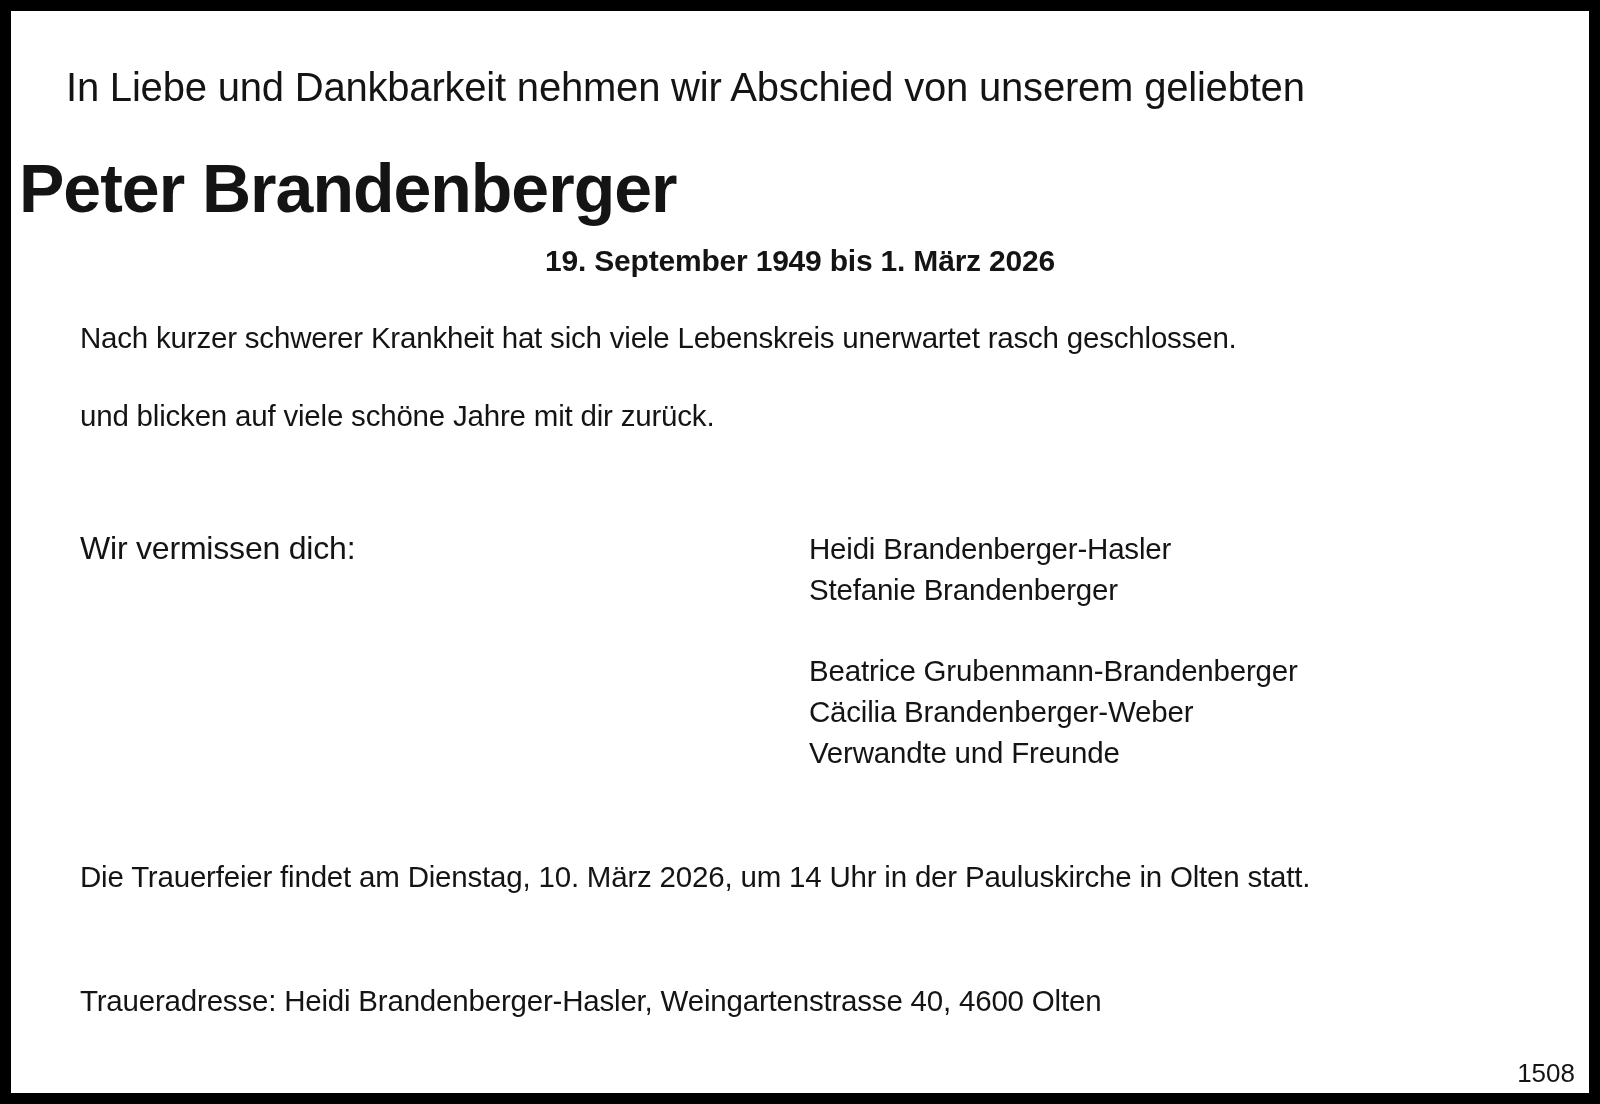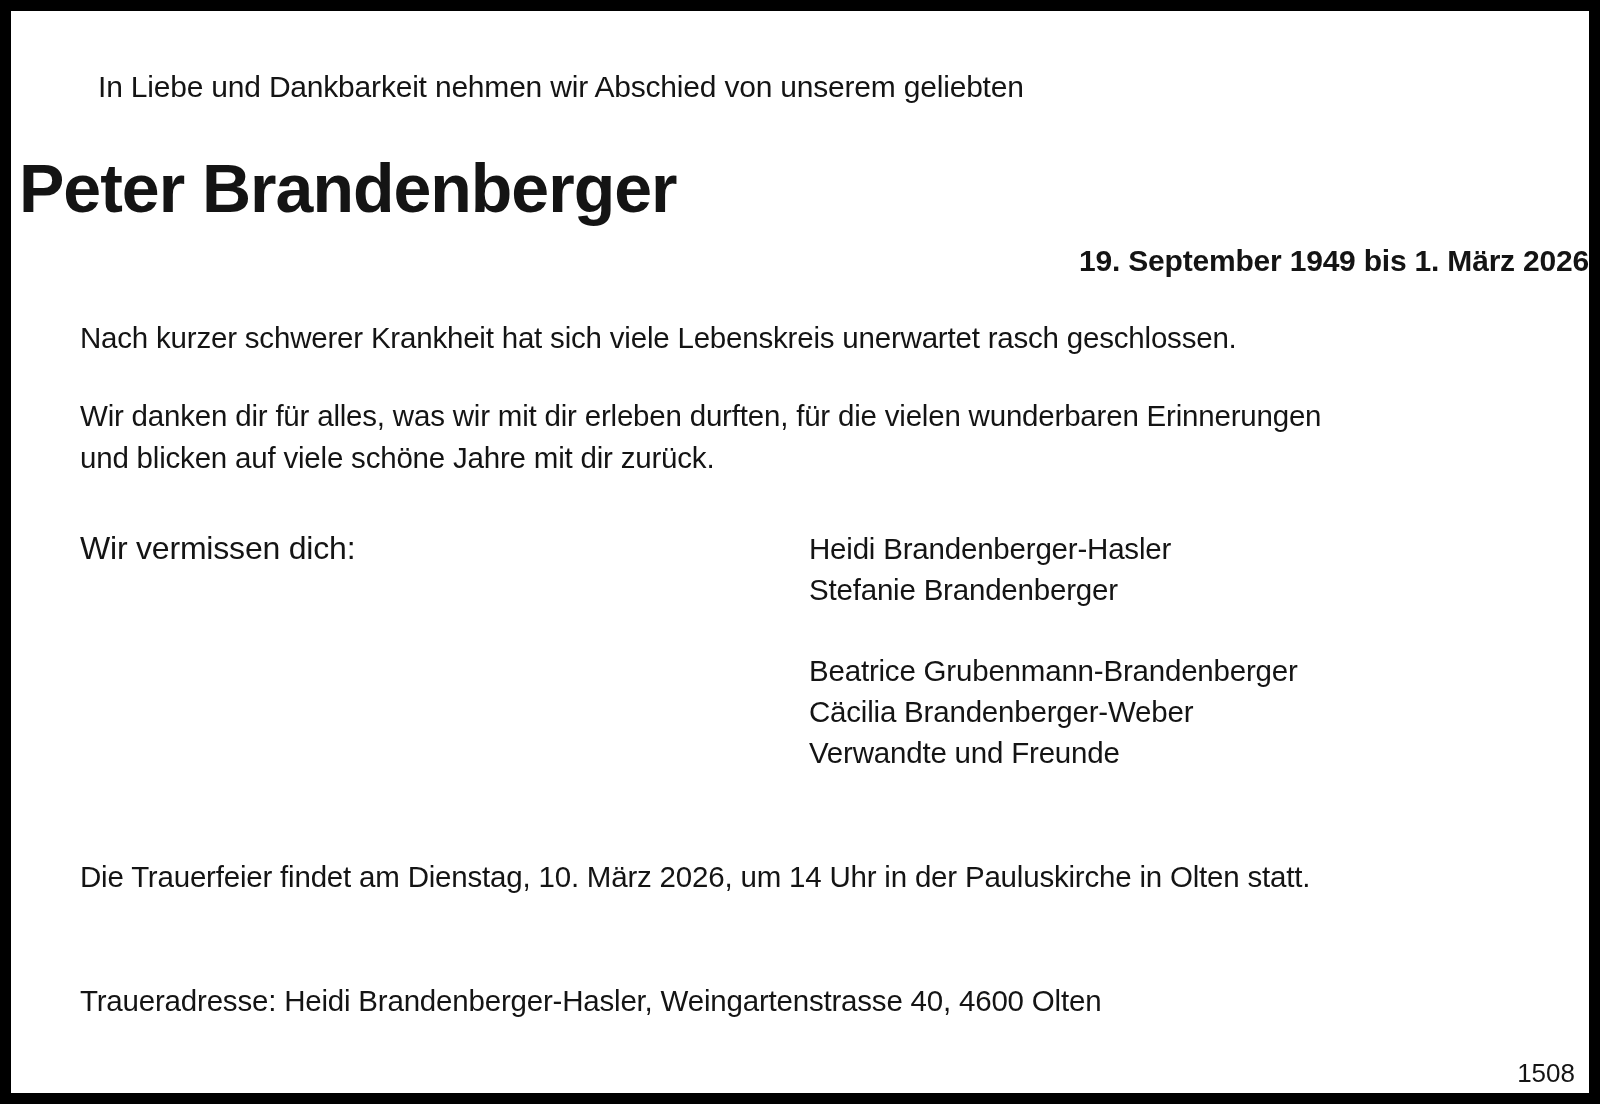--- a/index.html
+++ b/index.html
@@ -15,43 +15,43 @@
     border: 11px solid #000000;
     background: #ffffff;
     overflow: hidden;
     font-family: "Liberation Sans", "DejaVu Sans", sans-serif;
     color: #141414;
     letter-spacing: -0.2px;
   }
   .intro {
     position: absolute;
     top: 55px;
-    left: 87px;
-    font-size: 30px;
+    left: 55px;
+    font-size: 40px;
     line-height: 42px;
     white-space: nowrap;
   }
   .name {
     position: absolute;
     top: 139px;
     left: 8px;
     width: 100%;
     margin: 0;
     text-align: left;
     font-size: 68px;
     line-height: 76px;
     font-weight: bold;
     letter-spacing: -1px;
   }
   .dates {
     position: absolute;
     top: 229px;
     left: 0;
     width: 100%;
-    text-align: right;
+    text-align: center;
     font-size: 30px;
     line-height: 42px;
     font-weight: 600;
   }
   .p-death {
     position: absolute;
     top: 306px;
     left: 69px;
     font-size: 29.5px;
     line-height: 42px;
@@ -113,21 +113,20 @@
 
   <div class="intro">In Liebe und Dankbarkeit nehmen wir Abschied von unserem geliebten</div>
 
   <h1 class="name">Peter Brandenberger</h1>
 
   <div class="dates">19. September 1949 bis 1. März 2026</div>
 
   <div class="p-death">Nach kurzer schwerer Krankheit hat sich viele Lebenskreis unerwartet rasch geschlossen.</div>
 
   <div class="p-thanks">
-    <div class="nowrap">Wir danken dir für alles, was wir mit dir erleben durften, für die vielen wunderbaren Erinnerungen</div>
     <div class="nowrap">und blicken auf viele schöne Jahre mit dir zurück.</div>
   </div>
 
   <div class="mourn-label">Wir vermissen dich:</div>
 
   <div class="mourners">
     <div class="mourner">Heidi Brandenberger-Hasler</div>
     <div class="mourner">Stefanie Brandenberger</div>
     <div class="group-gap"></div>
     <div class="mourner">Beatrice Grubenmann-Brandenberger</div>

